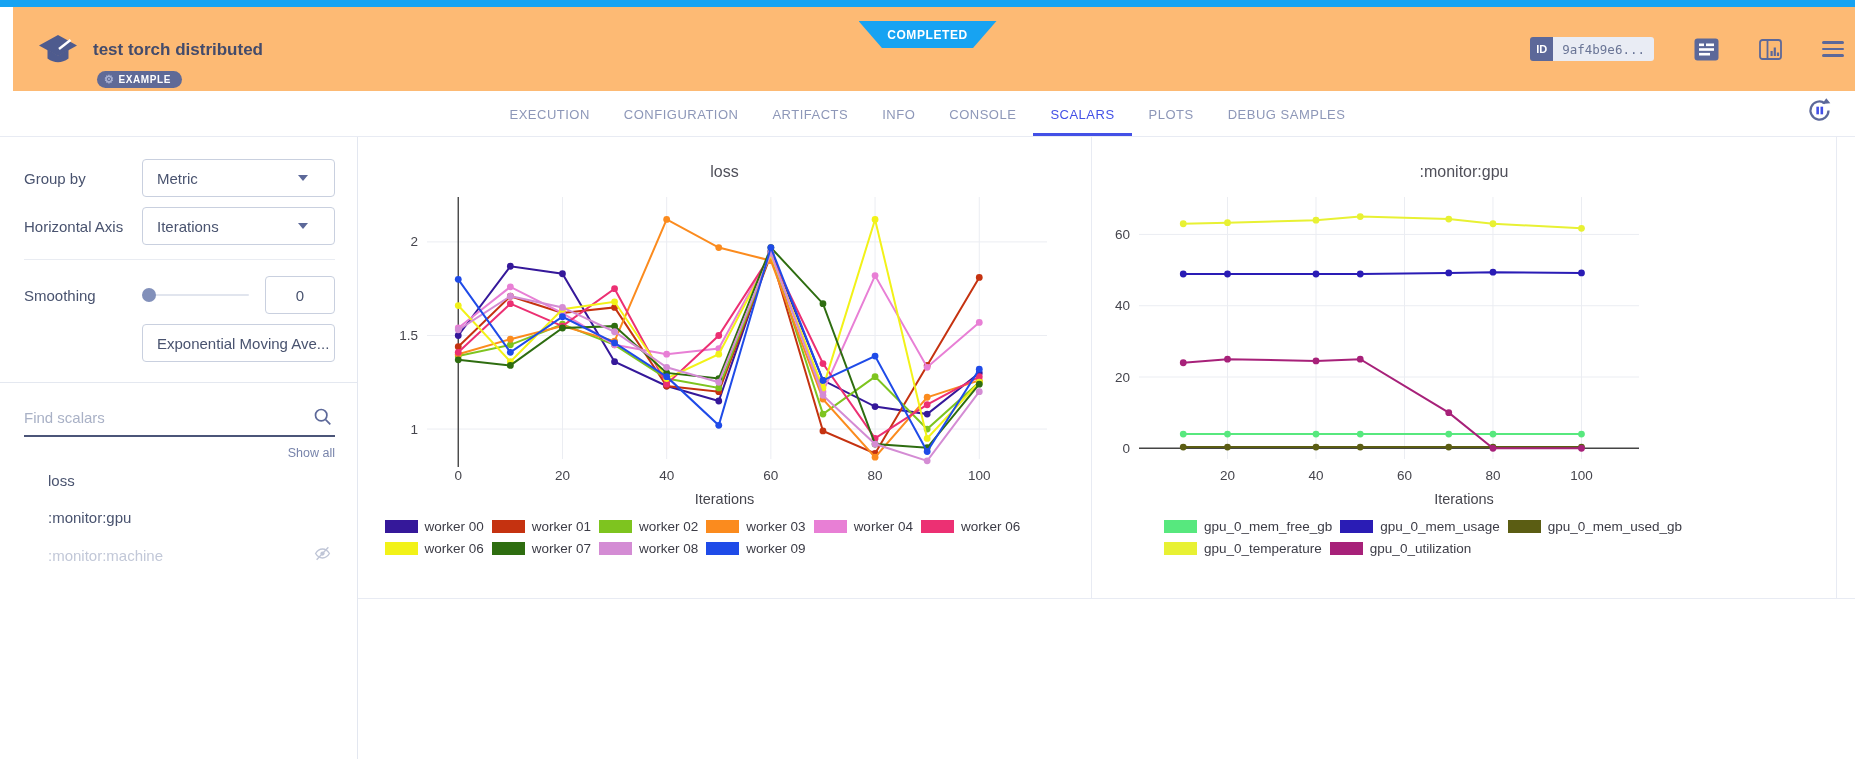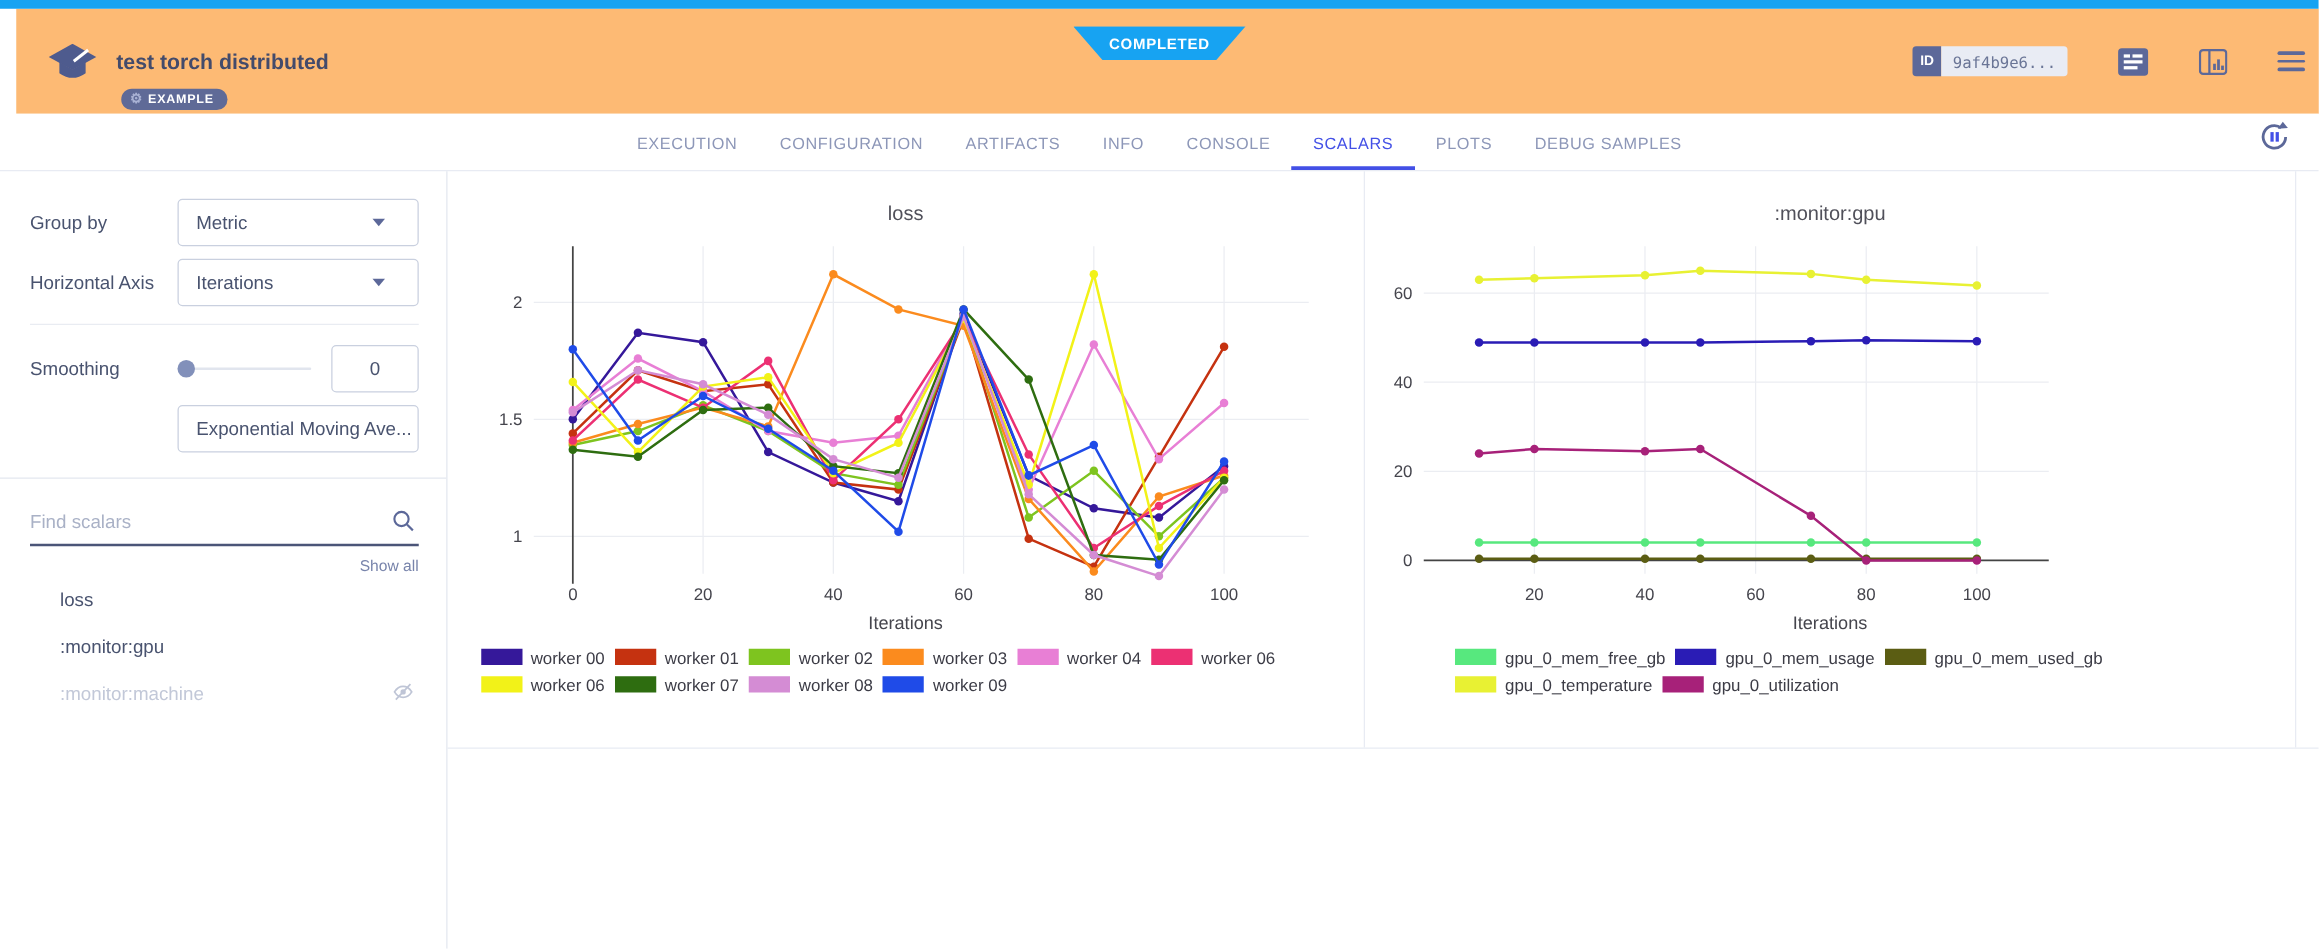--- a/index.html
+++ b/index.html
@@ -105,21 +105,21 @@
   .chart-panel.loss{width:734px;flex:0 0 734px}
   .chart-panel.gpu{width:745px;flex:0 0 745px}
   .chart-title{text-align:center;font-size:16px;color:#50505a;margin-bottom:8px}
   .chart-svg{display:block}
   .chart-panel.loss .chart-svg{margin-left:17px}
   .chart-panel.gpu .chart-svg{margin-left:2px}
   .chart-xlabel{text-align:center;font-size:14.5px;color:#45454d;margin-top:2px}
   .legend{display:flex;flex-wrap:wrap;margin:12px auto 0}
   .chart-panel.loss .legend{width:680px}
   .chart-panel.gpu .legend{width:600px}
-  .legend-item{display:inline-flex;align-items:flex-start;margin:0 8px 7px 0;cursor:pointer}
+  .legend-item{display:inline-flex;align-items:center;margin:0 8px 7px 0;cursor:pointer}
   .legend-swatch{width:33px;height:13px;margin-right:7px;flex:0 0 33px}
   .legend-label{font-size:13.5px;color:#3c3c46;white-space:nowrap}
 </style>
 </head>
 <body>
 
 <div class="status-bar"></div>
 <div class="status-badge">COMPLETED</div>
 
 <div class="header">

